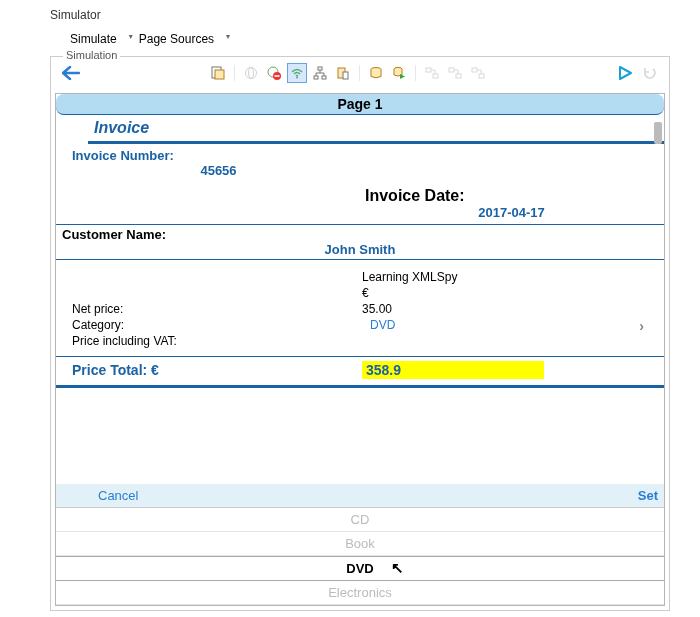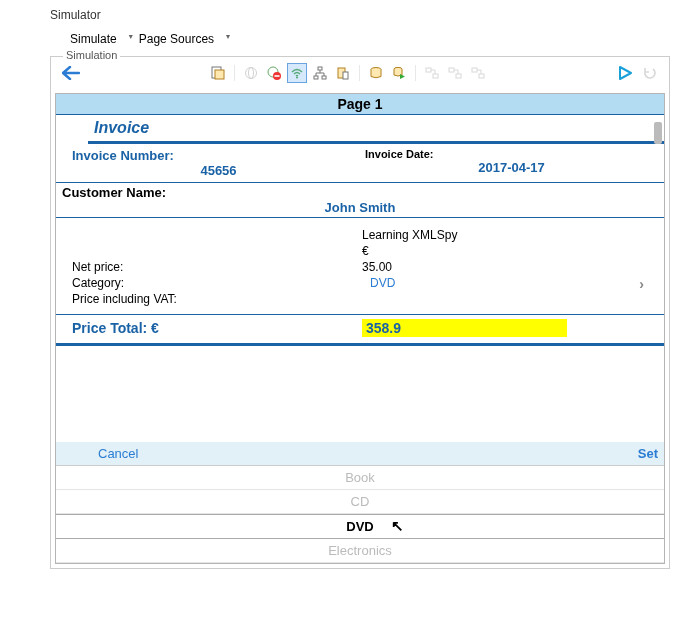--- a/index.html
+++ b/index.html
@@ -84,20 +84,21 @@
   background: #fff;
   position: relative;
 }
 .page-header {
   background: #b3dcf3;
   text-align: center;
   font-weight: bold;
   font-size: 14px;
   padding: 2px 0;
   border-bottom: 1px solid #1a62a6;
+  border-radius: 8px;
 }
 .scroll-indicator {
   position: absolute;
   right: 2px;
   top: 28px;
   width: 8px;
   height: 22px;
   background: #bbb;
   border-radius: 2px;
 }
@@ -122,21 +123,22 @@
   font-size: 13px;
 }
 .val-blue {
   color: #1a62a6;
   font-weight: bold;
   font-size: 13px;
   text-align: center;
 }
 .lbl-small-bold {
   font-weight: bold;
-  font-size: 11px;
+  font-size: 16px;
+  margin-top: 39px;
 }
 .customer-block {
   padding: 2px 6px;
   border-bottom: 1px solid #1a62a6;
 }
 .customer-block .lbl {
   font-weight: bold;
   font-size: 13px;
 }
 .line-items {
@@ -188,21 +190,21 @@
 .total-row .right {
   flex: 1;
 }
 .total-val {
   background: #ffff00;
   color: #1a62a6;
   font-weight: bold;
   font-size: 14px;
   padding: 1px 4px;
   display: inline-block;
-  width: 205px;
+  width: 182px;
 }
 .spacer {
   height: 96px;
 }
 .action-bar {
   background: #e2f1f8;
   display: flex;
   justify-content: space-between;
   padding: 4px 6px;
   font-size: 13px;
@@ -411,22 +413,22 @@
       </div>
 
       <div class="spacer"></div>
 
       <div class="action-bar">
         <span class="cancel-link">Cancel</span>
         <span class="set-link">Set</span>
       </div>
 
       <div class="picker">
+        <div class="picker-row">CD</div>
         <div class="picker-row">Book</div>
-        <div class="picker-row">CD</div>
         <div class="picker-row selected">
           <span>DVD</span>
           <span class="cursor">↖</span>
         </div>
         <div class="picker-row">Electronics</div>
       </div>
     </div>
   </div>
 </div>
 

